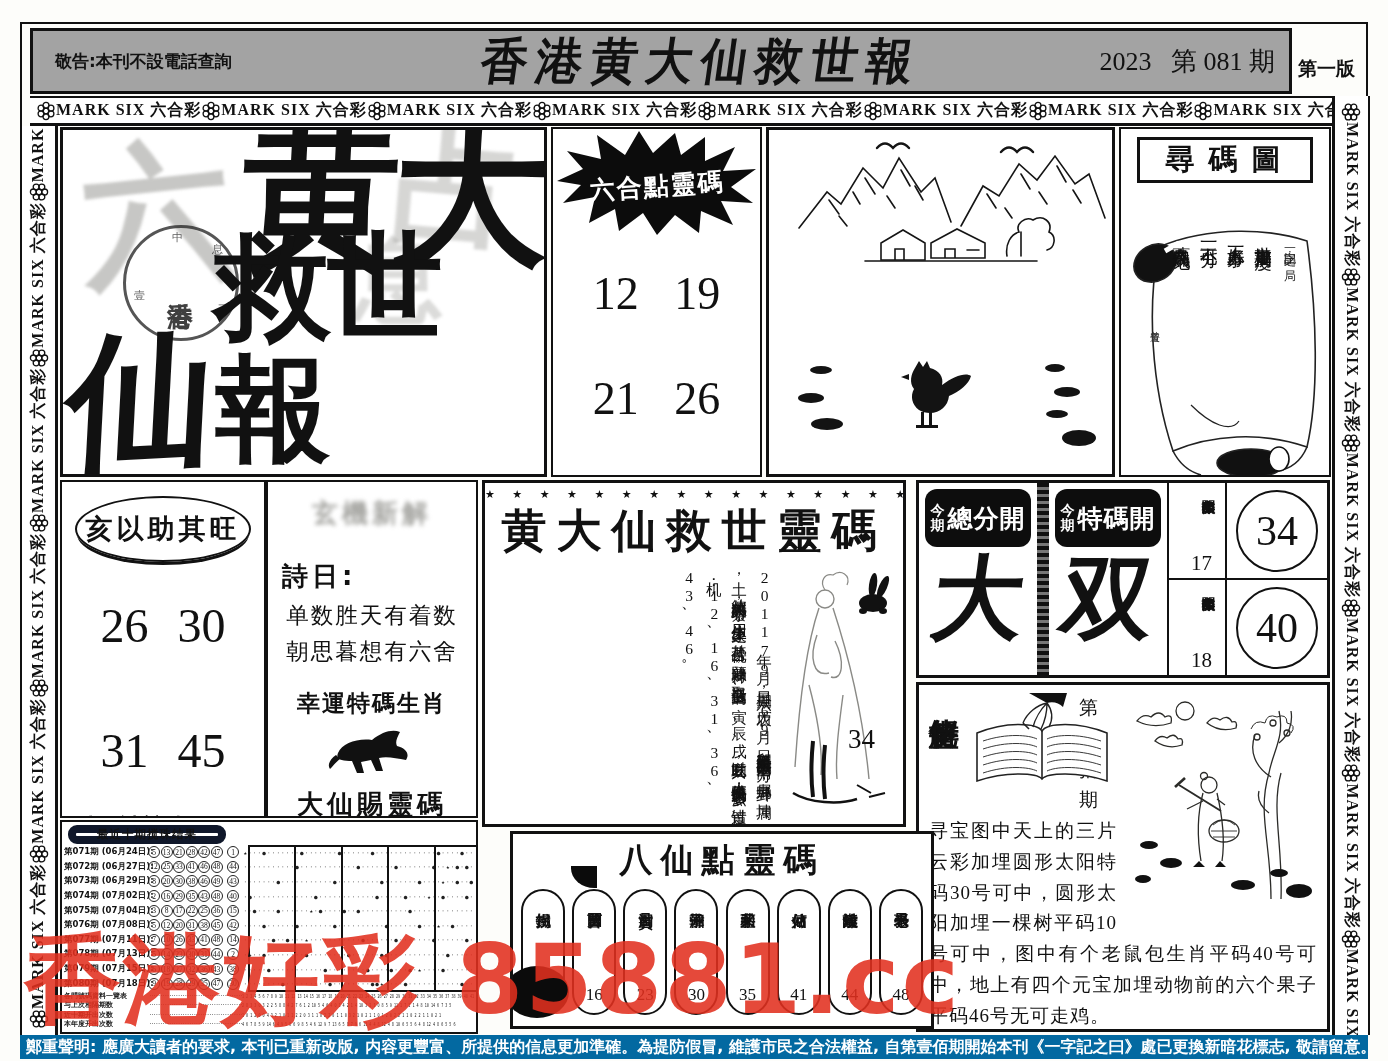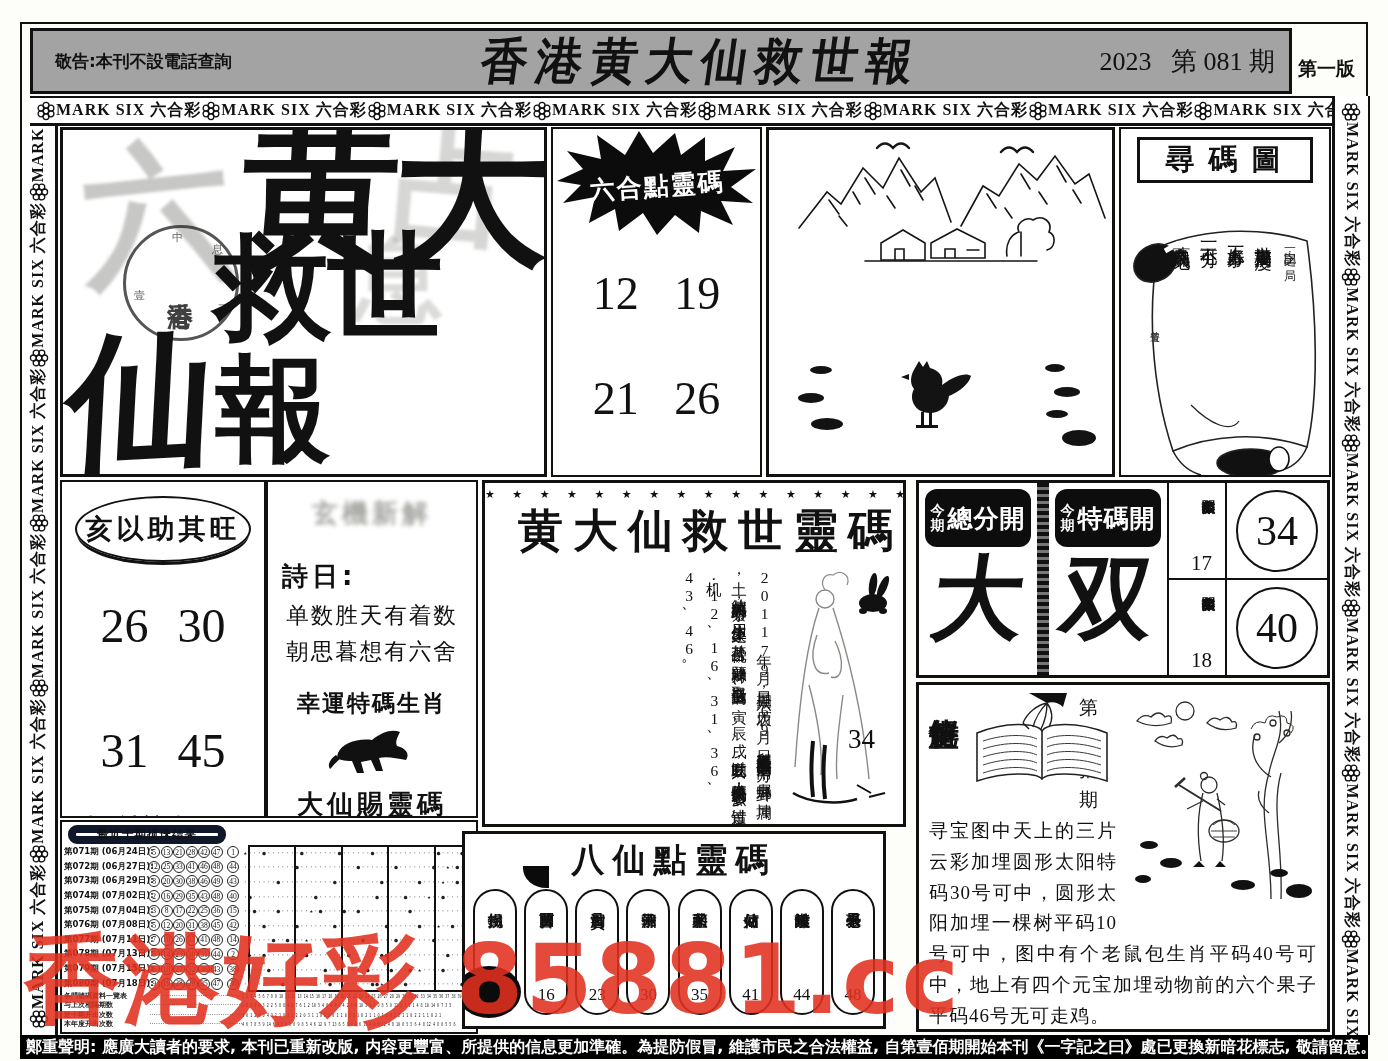--- a/index.html
+++ b/index.html
@@ -98,21 +98,21 @@
                  font-size:26px; font-weight:900; letter-spacing:4px; }
   .poem { font-family:"Liberation Serif", serif; font-size:22.5px; line-height:1.6;
           letter-spacing:2px; margin-top:4px; }
   .lucky { font-size:23px; font-weight:900; letter-spacing:2px; margin-top:18px; }
   .grant { font-size:26px; font-weight:900; letter-spacing:4px; margin-top:10px; }
 
   
   #panelG { left:482px; top:480px; width:424px; height:347px; border-width:3px; }
   .starline { text-align:center; font-size:11px; letter-spacing:7px; margin-top:5px;
               white-space:nowrap; overflow:hidden; }
-  .lm-title { text-align:right; font-family:Liberation Sans, sans-serif; font-weight:900;
+  .lm-title { text-align:center; font-family:Liberation Sans, sans-serif; font-weight:900;
               font-size:45px; letter-spacing:10px; white-space:nowrap; }
   .lm-body { position:relative; height:252px; }
   .lm-text { position:absolute; left:14px; top:8px; width:278px; height:238px;
              writing-mode:vertical-rl; text-orientation:upright;
              font-family:"Liberation Serif", serif; font-size:15.5px; line-height:1.62;
              letter-spacing:1px; }
   .lm-fig { position:absolute; right:2px; bottom:2px; width:128px; height:246px; }
   .lm-num { position:absolute; right:28px; bottom:58px; font-family:"Liberation Serif", serif;
             font-size:27px; }
 
@@ -173,35 +173,35 @@
   .chart-vline { position:absolute; top:0; width:2px; height:147px; background:#111; }
   .stat-row { display:flex; align-items:center; height:9.5px; overflow:hidden; }
   .stat-label { width:88px; font-size:7px; font-weight:bold; white-space:nowrap;
                 overflow:hidden; color:#222; }
   .stat-lead { width:96px; overflow:hidden; font-size:7px; color:#333; white-space:nowrap; }
   .stat-vals { display:block; width:232px; font-family:"DejaVu Sans Mono", monospace;
                font-size:5.5px; white-space:nowrap; transform:scaleX(.62);
                transform-origin:0 50%; color:#222; }
 
   
-  #panelK { left:462px; top:831px; width:424px; height:198px; border-width:3px; }
+  #panelK { left:510px; top:831px; width:424px; height:198px; border-width:3px; }
   .bx-title { text-align:center; font-size:33px; font-weight:900; letter-spacing:8px;
               margin-top:4px; }
   .bx-row { display:flex; justify-content:space-between; padding:6px 8px 0; }
   .capsule { position:relative; width:44px; height:126px; border:2px solid #111;
              border-radius:24px; display:flex; flex-direction:column; align-items:center;
              justify-content:space-between; padding:10px 0 8px; }
   .cap-name { writing-mode:vertical-rl; text-orientation:upright; font-size:15px;
               font-family:"Liberation Serif", serif; font-weight:bold; line-height:1; }
   .cap-num { font-family:"Liberation Serif", serif; font-size:17px; }
   .blot { position:absolute; background:#0b0b0b; border-radius:50%; }
 
   
   .footer { position:absolute; left:20px; top:1035px; width:1348px; height:24px;
-            background:#000000; color:#fff; display:flex; align-items:center;
+            background:#0369a1; color:#fff; display:flex; align-items:center;
             padding-left:6px; }
   .footer span { font-size:16px; font-weight:bold; white-space:nowrap; letter-spacing:0; }
   .watermark { position:absolute; left:24px; top:916px; font-size:97px; font-weight:900;
                color:#e2301f; opacity:.88; white-space:nowrap; letter-spacing:2px;
                z-index:50; font-family:"DejaVu Sans", sans-serif; pointer-events:none; }
 
   svg { display:block; }
 </style>
 </head>
 <body>

